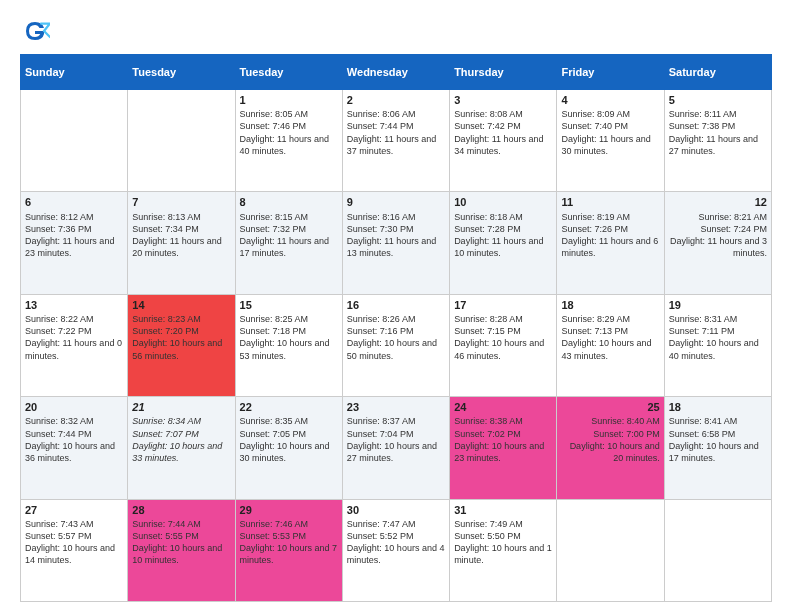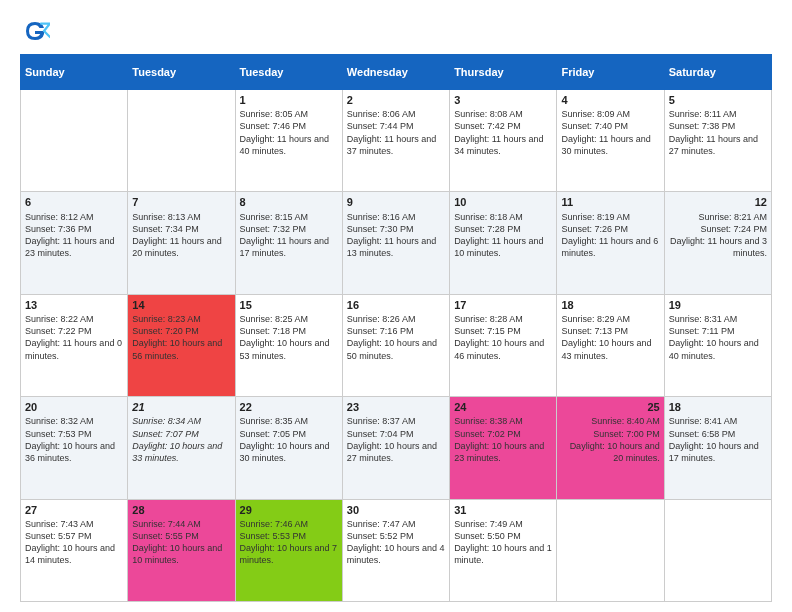--- a/index.html
+++ b/index.html
@@ -255,21 +255,21 @@
             <span class="day-num">19</span>
             <div class="day-info">Sunrise: 8:31 AM
 Sunset: 7:11 PM
 Daylight: 10 hours and 40 minutes.</div>
           </td>
         </tr>
         <tr>
           <td style="background-color: rgb(240, 244, 248);">
             <span class="day-num">20</span>
             <div class="day-info">Sunrise: 8:32 AM
-Sunset: 7:53 PM
+Sunset: 7:44 PM
 Daylight: 10 hours and 36 minutes.</div>
           </td>
           <td style="background-color: rgb(240, 244, 248); font-style: italic;">
             <span class="day-num">21</span>
             <div class="day-info">Sunrise: 8:34 AM
 Sunset: 7:07 PM
 Daylight: 10 hours and 33 minutes.</div>
           </td>
           <td style="background-color: rgb(240, 244, 248);">
             <span class="day-num">22</span>
@@ -308,21 +308,21 @@
             <div class="day-info">Sunrise: 7:43 AM
 Sunset: 5:57 PM
 Daylight: 10 hours and 14 minutes.</div>
           </td>
           <td style="background-color: #ec4899;">
             <span class="day-num">28</span>
             <div class="day-info">Sunrise: 7:44 AM
 Sunset: 5:55 PM
 Daylight: 10 hours and 10 minutes.</div>
           </td>
-          <td style="background-color: #84cc16;">
+          <td style="background-color: #ec4899;">
             <span class="day-num">29</span>
             <div class="day-info">Sunrise: 7:46 AM
 Sunset: 5:53 PM
 Daylight: 10 hours and 7 minutes.</div>
           </td>
           <td style="background-color: rgb(255, 255, 255);">
             <span class="day-num">30</span>
             <div class="day-info">Sunrise: 7:47 AM
 Sunset: 5:52 PM
 Daylight: 10 hours and 4 minutes.</div>

